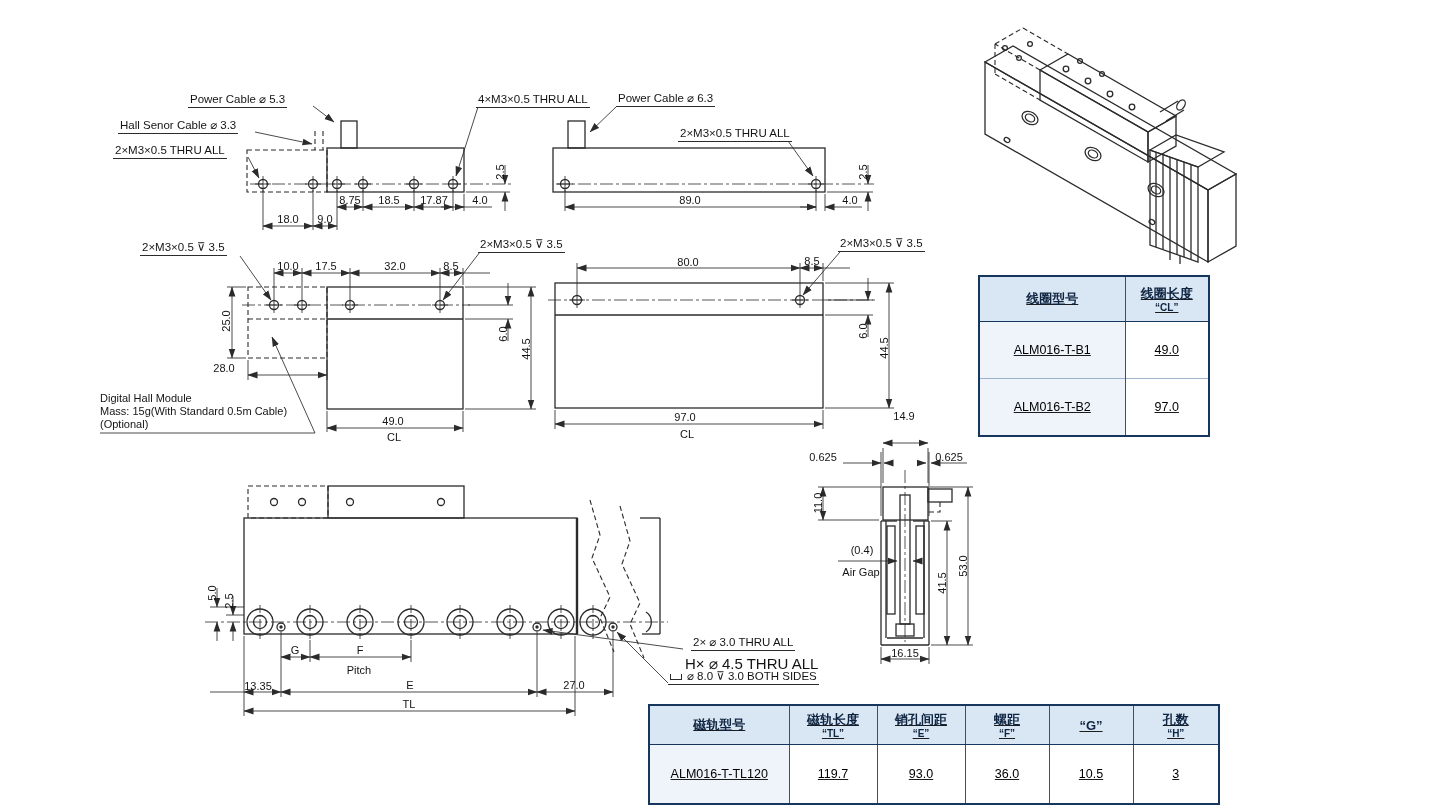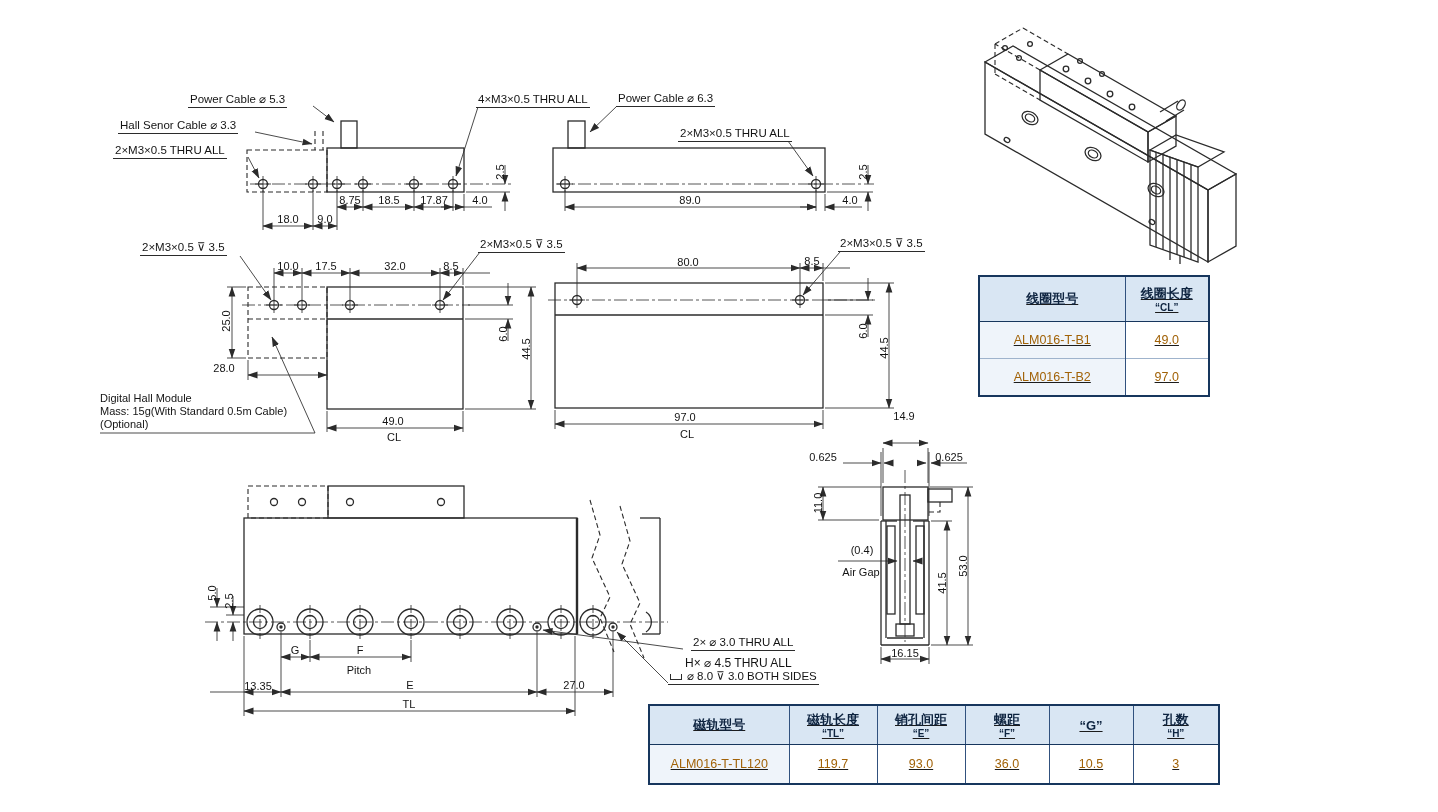--- a/index.html
+++ b/index.html
@@ -10,29 +10,29 @@
   .gt{stroke:#2b2b2b;stroke-width:2.4;fill:none;}
   .d{stroke:#2b2b2b;stroke-width:0.85;fill:none;}
   .cl{stroke:#2b2b2b;stroke-width:0.8;fill:none;stroke-dasharray:13 3 3 3;}
   .hd{stroke:#2b2b2b;stroke-width:1.1;fill:none;stroke-dasharray:5 3;}
   .dm{marker-start:url(#ah);marker-end:url(#ah);}
   .de{marker-end:url(#ah);}
   .lab,.vlab,.co,.co2,.note{position:absolute;font-size:11px;line-height:13px;white-space:nowrap;color:#141414;}
   .lab{transform:translate(-50%,-50%);}
   .vlab{transform:translate(-50%,-50%) rotate(-90deg);}
   .co{border-bottom:1.2px solid #2b2b2b;padding:0 2px 1px 2px;font-size:11.5px;}
-  .co2{padding:0 2px;font-size:12px;}
+  .co2{padding:0 2px;font-size:15px;}
   .cb{display:inline-block;width:10px;height:5px;border:1.2px solid #2b2b2b;border-top:none;margin-right:5px;}
   
   .spec{position:absolute;border:2px solid #17365d;border-collapse:collapse;background:#fff;table-layout:fixed;text-decoration:underline;}
   .spec th{background:#d9e6f3;border:1px solid #31517e;border-bottom:1.6px solid #17365d;
            font-size:13px;color:#0e2440;font-weight:bold;padding:2px 4px;text-align:center;vertical-align:middle;}
   .spec th .sub{display:block;font-size:10px;font-weight:bold;margin-top:-1px;}
   .spec td{border-left:1px solid #31517e;border-right:1px solid #31517e;border-top:1px solid #9fb3cc;
-           font-size:12.5px;color:#a16207;text-align:center;vertical-align:middle;padding:6px 4px;background:#fff;}
+           font-size:12.5px;color:#000000;text-align:center;vertical-align:middle;padding:16px 4px;background:#fff;}
   .spec td.c1{background:#eff4fa;}
 </style>
 </head>
 <body>
 
 <div id="stage">
 
 <svg width="1438" height="812" viewBox="0 0 1438 812">
   <defs>
     <marker id="ah" markerWidth="10" markerHeight="8" refX="9.5" refY="4" orient="auto-start-reverse" markerUnits="userSpaceOnUse">

